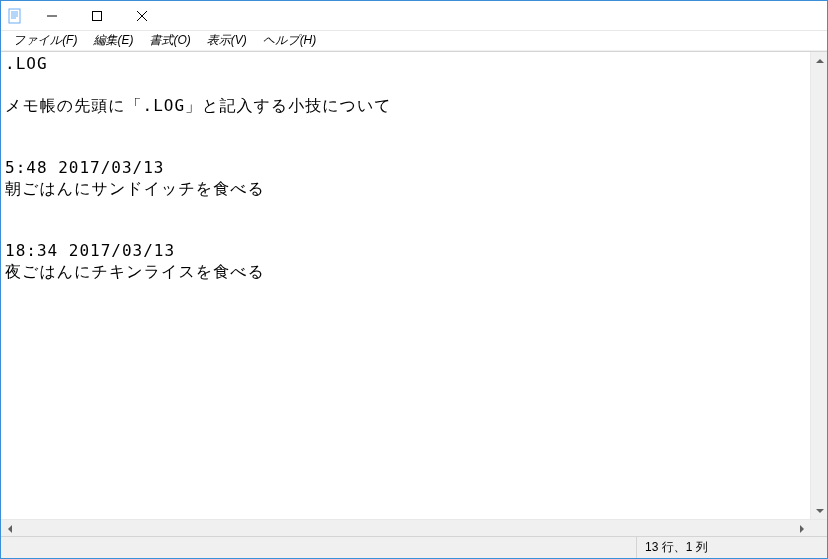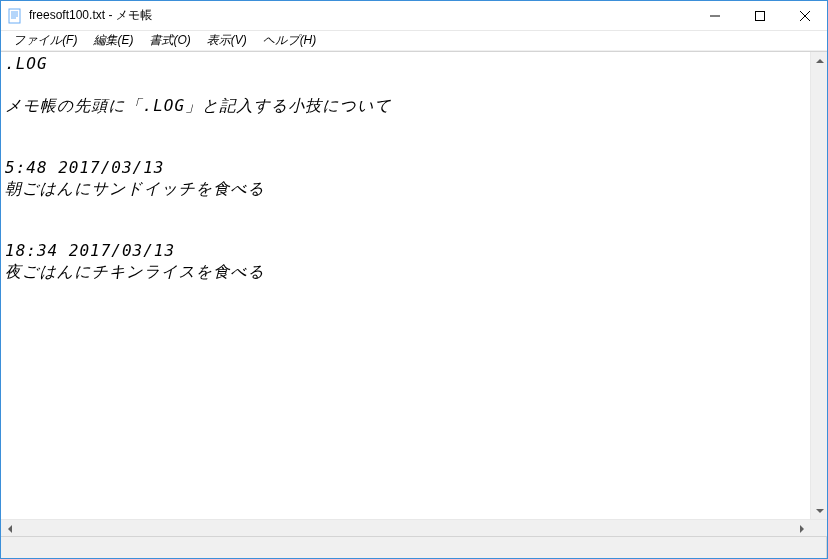--- a/index.html
+++ b/index.html
@@ -79,21 +79,20 @@
       display: flex;
       flex-direction: column;
       overflow: hidden;
       border-top: 1px solid #d4d4d4;
     }
     
     .text-area {
       flex: 1;
       display: flex;
       overflow: hidden;
-      font-style: italic;
     }
     
     .text-content {
       flex: 1;
       padding: 2px 4px;
       font-family: "MS Gothic", "MS Mincho", monospace;
       font-size: 16px;
       line-height: 1.3;
       white-space: pre-wrap;
       overflow: hidden;
@@ -190,21 +189,20 @@
 <div class="titlebar">
   <span class="titlebar-icon">
     <svg width="16" height="16" viewBox="0 0 16 16">
       <rect x="2" y="1" width="11" height="14" fill="#fff" stroke="#6badf6" stroke-width="1"></rect>
       <line x1="4" y1="4" x2="11" y2="4" stroke="#6badf6" stroke-width="1"></line>
       <line x1="4" y1="6" x2="11" y2="6" stroke="#6badf6" stroke-width="1"></line>
       <line x1="4" y1="8" x2="11" y2="8" stroke="#6badf6" stroke-width="1"></line>
       <line x1="4" y1="10" x2="9" y2="10" stroke="#6badf6" stroke-width="1"></line>
     </svg>
   </span>
-  <span class="titlebar-title">freesoft100.txt - メモ帳</span>
   <div class="window-controls">
     <div class="window-control">
       <svg width="10" height="10" viewBox="0 0 10 10">
           <line x1="0" y1="5" x2="10" y2="5" stroke="#000" stroke-width="1"></line>
         </svg>
     </div>
     <div class="window-control">
       <svg width="10" height="10" viewBox="0 0 10 10">
           <rect x="0.5" y="0.5" width="9" height="9" fill="none" stroke="#000" stroke-width="1"></rect>
         </svg>
@@ -266,13 +264,14 @@
             <polygon points="0,0 4,4 0,8" fill="#606060"></polygon>
           </svg>
       </div>
     </div>
     <div class="scroll-corner"></div>
   </div>
 </div>
 
 <div class="statusbar">
   <div class="status-spacer"></div>
+  <div class="status-position">13 行、1 列</div>
 </div>
 
 </body></html>

